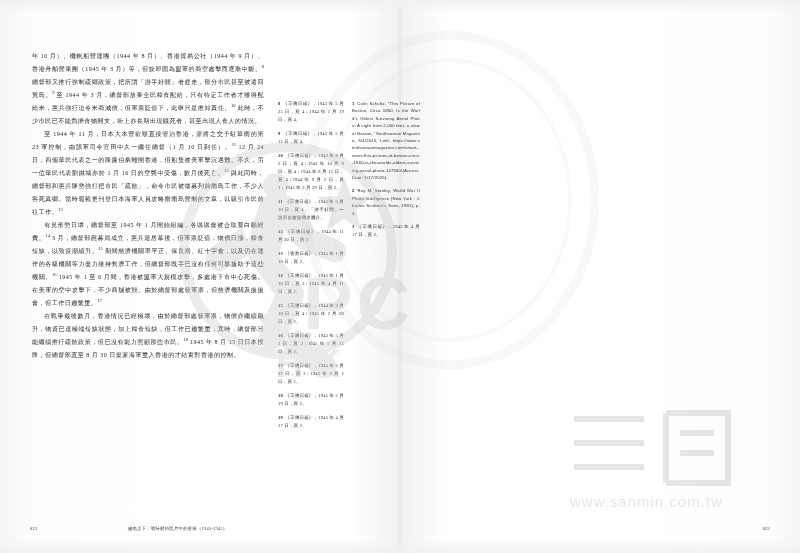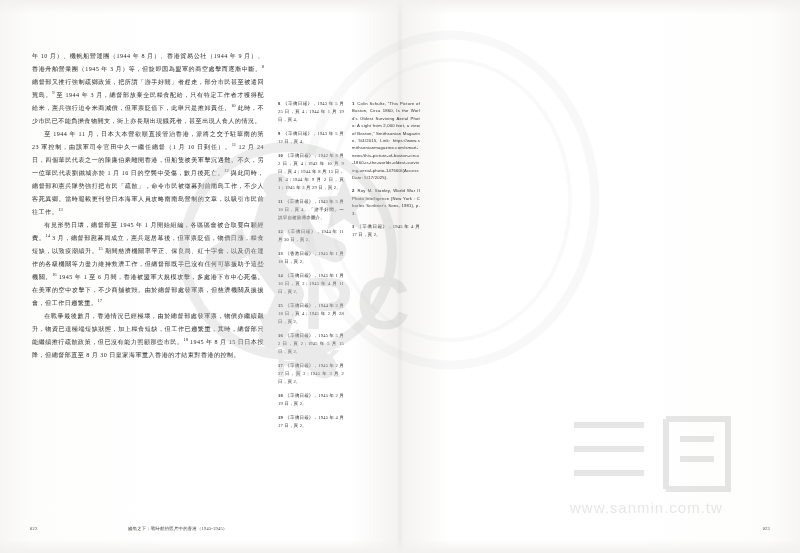--- a/index.html
+++ b/index.html
@@ -48,21 +48,21 @@
   
   .footer{position:absolute;bottom:22px;font-size:4.3px;letter-spacing:.3px;color:#3a3936;}
   .f-l-num{left:30px;}
   .f-l-txt{left:128px;}
   .f-r-num{right:30px;}
 
   
   .wm{position:absolute;pointer-events:none;user-select:none;}
   .wm-jpc{left:148px;top:133px;width:280px;height:280px;opacity:.30;}
   .wm-jpc svg{width:100%;height:100%;}
-  .wm-sanmin{right:8px;bottom:34px;width:230px;height:110px;opacity:.34;text-decoration:underline;}
+  .wm-sanmin{right:8px;bottom:40px;width:230px;height:110px;opacity:.34;text-decoration:underline;}
   .wm-sanmin svg{width:100%;height:100%;}
   .wm-ghost{left:300px;top:30px;width:360px;height:380px;opacity:.13;}
   .wm-ghost svg{width:100%;height:100%;}
 </style>
 </head>
 <body>
 
 <div class="spread">
   <div class="page-bg"></div>
   <div class="page-edge-top"></div>

